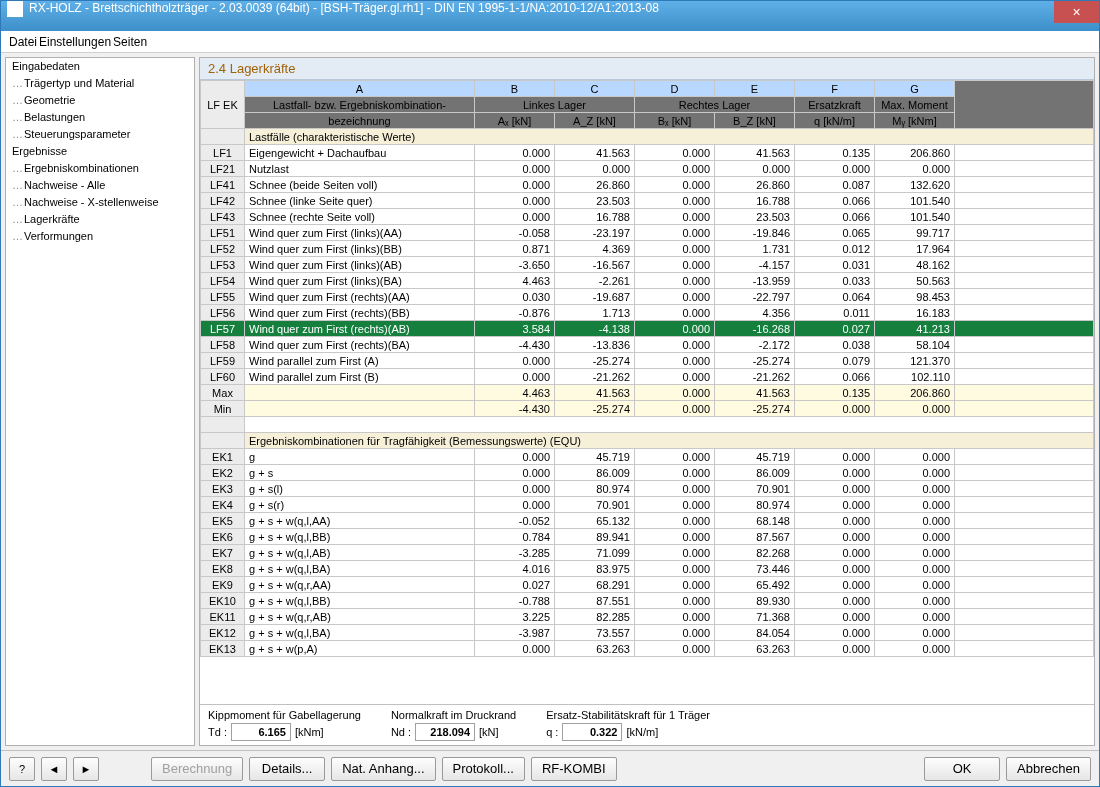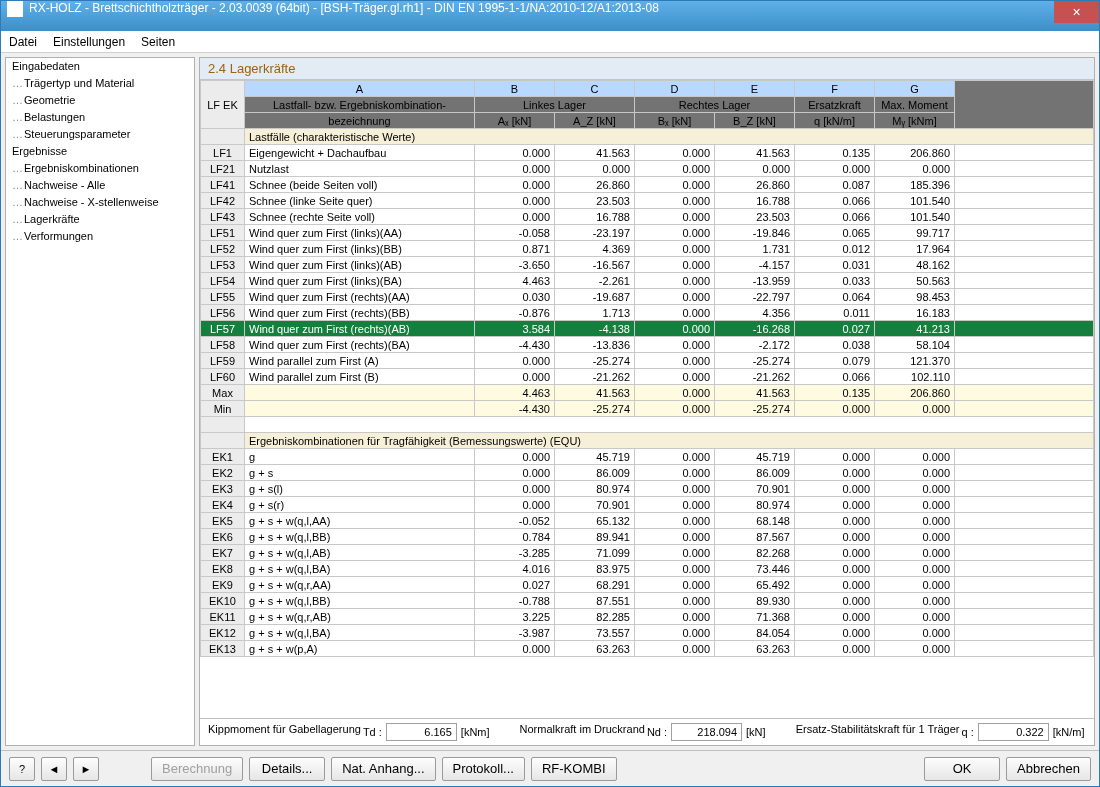--- a/index.html
+++ b/index.html
@@ -3,44 +3,44 @@
 <meta charset="utf-8">
 <style>
 * { box-sizing: border-box; margin: 0; padding: 0; }
 body { font-family: "Segoe UI", Tahoma, sans-serif; font-size: 11px; background: #fff; width: 1100px; height: 787px; overflow: hidden; }
 .window { width: 1100px; height: 787px; border: 1px solid #2e7ab8; display: flex; flex-direction: column; background: #f0f0f0; }
 .titlebar { height: 30px; background: linear-gradient(#5fb0e8, #3d8fc9); display: flex; padding: 0 0 0 6px; color: #fff; font-size: 12px; }
 .titlebar .icon { width: 16px; height: 16px; background: #fff; margin-right: 6px; display:inline-block; }
 .titlebar .title { flex: 1; }
 .titlebar .close { width: 45px; height: 22px; background: #c75050; color: #fff; display: flex; align-items: center; justify-content: center; font-size: 14px; margin-right:0; }
 .menubar { height: 22px; background: #fff; border-bottom: 1px solid #d0d0d0; display: flex; align-items: center; padding-left: 8px; font-size: 12px; }
-.menubar span { margin-right: 16px; cursor: default; }
+.menubar span { margin-right: 2px; cursor: default; }
 .client { flex: 1; display: flex; padding: 4px; gap: 4px; overflow: hidden; }
 .nav { width: 190px; background: #fff; border: 1px solid #b0b0b0; padding: 0 2px; font-size: 11px; line-height: 15px; }
 .nav .grp { padding: 1px 4px; }
 .nav .itm { padding: 1px 4px 1px 16px; position: relative; }
 .nav .itm::before { content: "…"; position: absolute; left: 4px; color: #888; }
 .main { flex: 1; display: flex; flex-direction: column; background: #fff; border: 1px solid #b0b0b0; overflow: hidden; }
 .main-title { height: 22px; background: #e3ecf5; border-bottom: 1px solid #b8c8d8; padding: 3px 8px; font-size: 13px; color: #a16207; }
 .grid-wrap { flex: 1; overflow: auto; }
 table.grid { border-collapse: collapse; width: 100%; font-size: 11px; table-layout: fixed; }
 table.grid th, table.grid td { border: 1px solid #c8c8c8; padding: 1px 4px; height: 16px; white-space: nowrap; overflow: hidden; }
 table.grid th { background: #737373; font-weight: normal; text-align: center; }
 table.grid .col-letter { background: #b8d8ff; }
 table.grid .rowhdr { background: #ececec; text-align: center; width: 44px; }
 table.grid .left { text-align: left; }
 table.grid .right { text-align: right; }
 table.grid tr.section td { background: #f7f0d8; }
 table.grid tr.sel td, table.grid tr.sel th.rowhdr { background: #15803d; color: #fff; }
 table.grid tr.minmax td { background: #fffbe0; }
 .col-a { width: 230px; } .col-n { width: 80px; } .col-id { width: 44px; } .col-rest { width:auto; }
 .footer { border-top: 1px solid #c0c0c0; padding: 4px 8px; display: flex; gap: 30px; font-size: 11px; align-items: flex-end; }
-.footer .field { display: flex; flex-direction: row; gap: 2px; }
+.footer .field { display: flex; flex-direction: column; gap: 2px; }
 .footer .row2 { display:flex; align-items:center; gap:4px; }
-.footer input { width: 71px; text-align: right; border: 1px solid #a0a0a0; height: 18px; padding: 0 4px; font-size: 11px; }
+.footer input { width: 60px; text-align: right; border: 1px solid #a0a0a0; height: 18px; padding: 0 4px; font-size: 11px; font-weight: bold; }
 .bottombar { height: 36px; border-top: 1px solid #c0c0c0; display: flex; align-items: center; padding: 0 8px; gap: 6px; background: #f0f0f0; }
 .bottombar .spacer { flex: 1; }
 .btn { min-width: 76px; height: 24px; border: 1px solid #9a9a9a; background: linear-gradient(#fdfdfd,#e6e6e6); border-radius: 2px; font-size: 13px; padding: 0 10px; cursor: default; }
 .iconbtn { width: 26px; height: 24px; border: 1px solid #9a9a9a; background: linear-gradient(#fdfdfd,#e6e6e6); border-radius: 2px; display:inline-flex; align-items:center; justify-content:center; }
 .disabled { color: #a0a0a0; }
 </style>
 </head>
 <body>
 
 <div class="window">
@@ -140,21 +140,21 @@
                 <td></td>
               </tr>
               <tr>
                 <th class="rowhdr">LF41</th>
                 <td class="left">Schnee (beide Seiten voll)</td>
                 <td class="right">0.000</td>
                 <td class="right">26.860</td>
                 <td class="right">0.000</td>
                 <td class="right">26.860</td>
                 <td class="right">0.087</td>
-                <td class="right">185.396</td>
+                <td class="right">132.620</td>
                 <td></td>
               </tr>
               <tr>
                 <th class="rowhdr">LF42</th>
                 <td class="left">Schnee (linke Seite quer)</td>
                 <td class="right">0.000</td>
                 <td class="right">23.503</td>
                 <td class="right">0.000</td>
                 <td class="right">16.788</td>
                 <td class="right">0.066</td>

